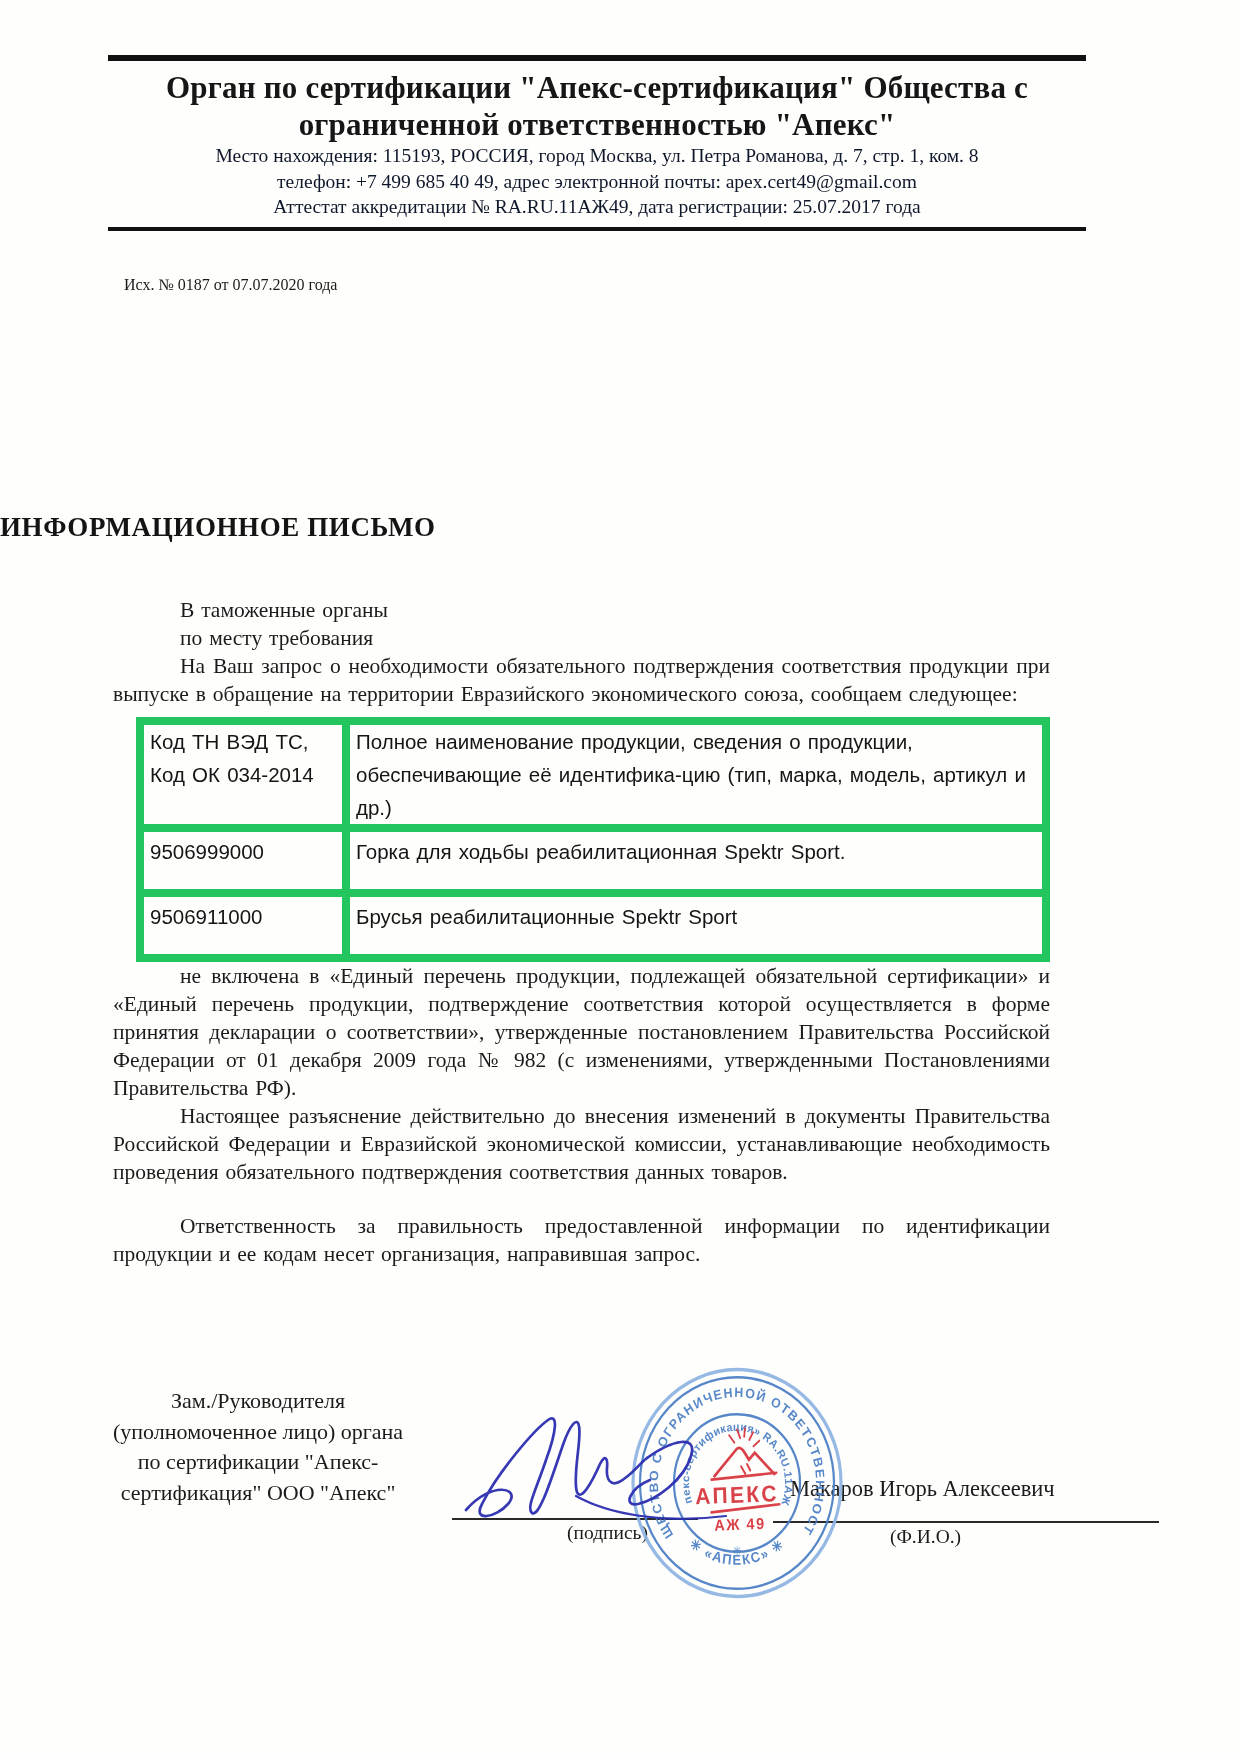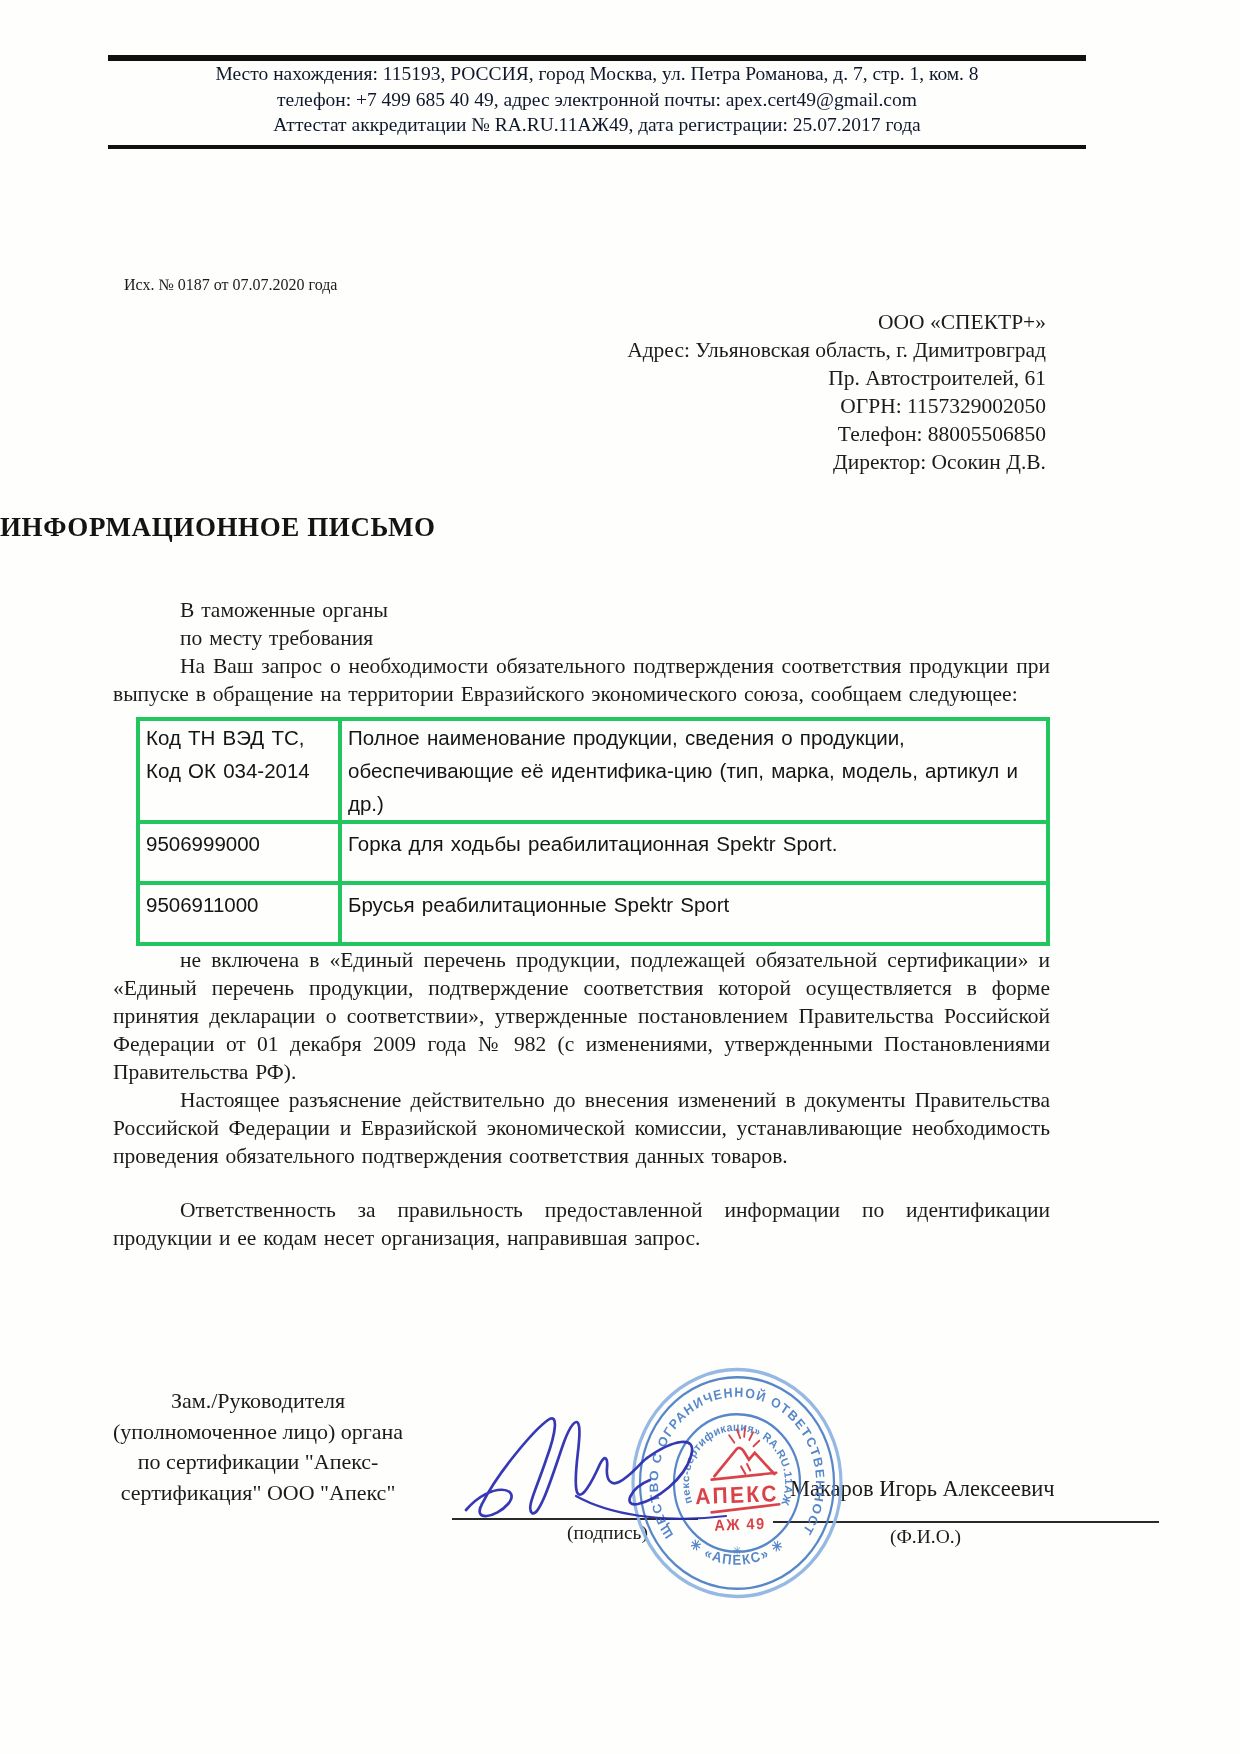--- a/index.html
+++ b/index.html
@@ -36,21 +36,21 @@
   }
   .addressee{margin-left:67px;}
   p.para{margin:0;text-align:justify;text-indent:67px;}
   p.gap{margin-top:26px;}
   
   table.codes{
     margin:9px 0 0 23px;width:914px;border-collapse:collapse;
     font-family:"Liberation Sans","DejaVu Sans",sans-serif;
     font-size:20.5px;color:#151515;
   }
-  table.codes td{border:4px solid #22c55e;vertical-align:top;padding:0 6px 0 6px;}
+  table.codes td{border:8px solid #22c55e;vertical-align:top;padding:0 6px 0 6px;}
   td.c1{width:186px;}
   tr.thead td{height:86px;line-height:33px;}
   tr.prow td{height:50px;padding-top:7px;line-height:26px;}
   td.code{text-align:left;}
   .after-table{margin-top:37px;}
   
   .sig-area{position:absolute;left:0;top:1360px;width:1240px;height:394px;}
   .role{
     position:absolute;left:113px;top:26px;font-size:22px;line-height:30.5px;text-align:center;
   }
@@ -64,36 +64,29 @@
   .stamp{position:absolute;left:627px;top:3px;width:220px;height:240px;z-index:2;opacity:.93;}
   .autograph{position:absolute;left:458px;top:44px;width:312px;height:138px;z-index:3;opacity:.95;}
 </style>
 </head>
 <body>
 
 <div class="page">
 
   <div class="letterhead">
     <div class="rule-top"></div>
+    <div class="org-title">Орган по сертификации "Апекс-сертификация" Общества с ограниченной ответственностью "Апекс"</div>
     <div class="addr">Место нахождения: 115193, РОССИЯ, город Москва, ул. Петра Романова, д. 7, стр. 1, ком. 8</div>
     <div class="addr">телефон: +7 499 685 40 49, адрес электронной почты: apex.cert49@gmail.com</div>
     <div class="addr">Аттестат аккредитации № RA.RU.11АЖ49, дата регистрации: 25.07.2017 года</div>
     <div class="rule-bottom"></div>
   </div>
 
   <div class="ref">Исх. № 0187 от 07.07.2020 года</div>
 
-  <div class="recipient">
-    <div>ООО «СПЕКТР+»</div>
-    <div>Адрес: Ульяновская область, г. Димитровград</div>
-    <div>Пр. Автостроителей, 61</div>
-    <div>ОГРН: 1157329002050</div>
-    <div>Телефон: 88005506850</div>
-    <div>Директор: Осокин Д.В.</div>
-  </div>
 
   <div class="doc-title">ИНФОРМАЦИОННОЕ ПИСЬМО</div>
 
   <div class="body">
     <div class="addressee">В таможенные органы</div>
     <div class="addressee">по месту требования</div>
     <p class="para">На Ваш запрос о необходимости обязательного подтверждения соответствия продукции при выпуске в обращение на территории Евразийского экономического союза, сообщаем следующее:</p>
 
     <table class="codes">
       <tbody>

